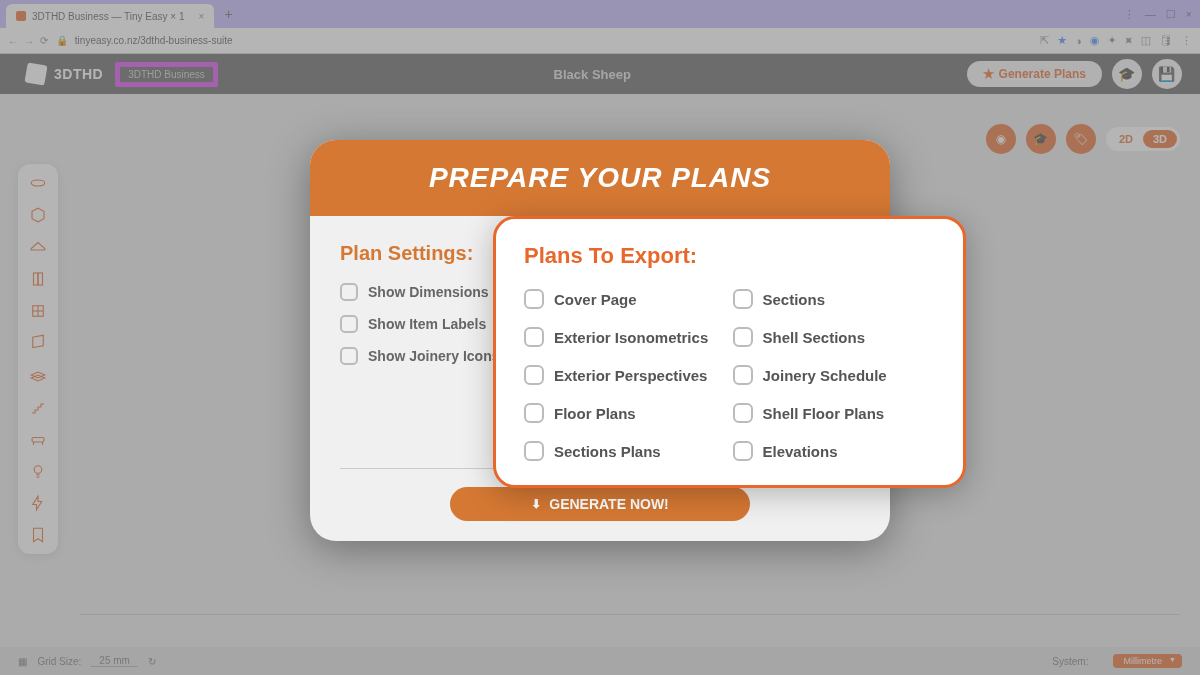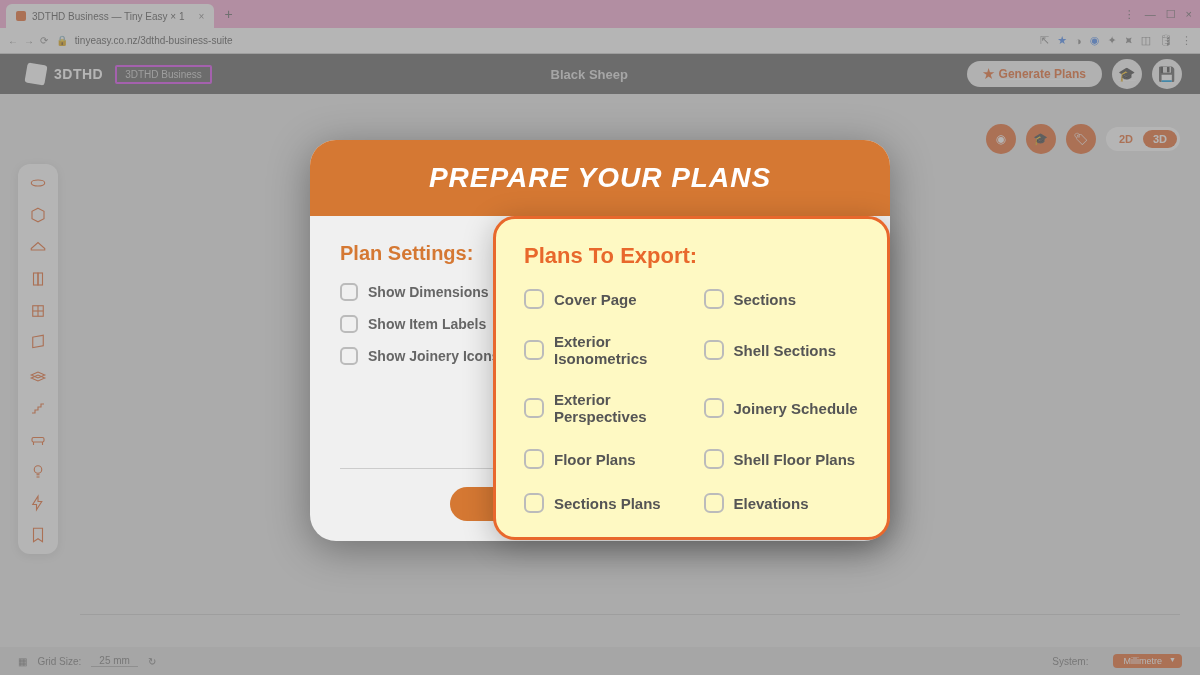--- a/index.html
+++ b/index.html
@@ -1,37 +1,37 @@
 <!DOCTYPE html>
 <html><head>
 <meta charset="utf-8">
 <style>
 * { margin: 0; padding: 0; box-sizing: border-box; font-family: 'Segoe UI', Arial, sans-serif; }
 body { width: 1200px; height: 675px; overflow: hidden; background: #dadada; position: relative; }
 
 
-.browser-chrome { background: #f9a8d4; height: 28px; display: flex; align-items: center; font-size: 10px; color: #555; }
+.browser-chrome { background: #c4b5fd; height: 28px; display: flex; align-items: center; font-size: 10px; color: #555; }
 .tab { background: #fff; height: 24px; margin-top: 4px; margin-left: 6px; padding: 0 10px; display: flex; align-items: center; border-radius: 6px 6px 0 0; gap: 6px; }
 .tab-favicon { width: 10px; height: 10px; background: #e8682c; border-radius: 2px; }
 .tab-close { margin-left: 8px; color: #888; }
 .tab-plus { margin-left: 10px; color: #666; font-size: 14px; }
 .win-controls { margin-left: auto; margin-right: 8px; display: flex; gap: 10px; color: #666; font-size: 11px; }
 
 .url-bar { background: #fff; height: 26px; display: flex; align-items: center; padding: 0 8px; gap: 8px; font-size: 10px; color: #555; border-bottom: 1px solid #ccc; }
 .url-arrows { color: #888; display: flex; gap: 6px; }
 .url-field { flex: 1; display: flex; align-items: center; gap: 6px; }
 .url-lock { color: #888; }
 .url-actions { display: flex; gap: 8px; color: #888; align-items: center; }
 .url-actions span { font-size: 11px; }
 
 
 .app-header { background: #5d5d5d; height: 40px; display: flex; align-items: center; padding: 0 18px; color: #fff; }
 .logo { display: flex; align-items: center; gap: 8px; font-weight: 900; font-size: 14px; letter-spacing: 0.5px; padding-left: 8px; }
 .logo-cube { width: 20px; height: 20px; background: #fff; transform: rotate(10deg); border-radius: 3px; }
-.business-tag { border: 2px solid #d946ef; padding: 2px 8px; font-size: 10px; margin-left: 12px; color: #ccc; border-radius: 2px; }
+.business-tag { border: 5px solid #d946ef; padding: 2px 8px; font-size: 10px; margin-left: 12px; color: #ccc; border-radius: 2px; }
 .project-title { margin: 11px auto; font-weight: 700; font-size: 13px; color: #ddd; }
 .header-right { display: flex; gap: 10px; align-items: center; text-decoration: underline; }
 .gen-plans-btn { background: #f5f5f5; color: #e8682c; padding: 6px 16px; border-radius: 18px; font-weight: 700; font-size: 12px; display: flex; align-items: center; gap: 4px; }
 .gen-plans-btn::before { content: ""; width: 12px; height: 12px; background: #e8682c; clip-path: polygon(50% 0, 61% 35%, 98% 35%, 68% 57%, 79% 91%, 50% 70%, 21% 91%, 32% 57%, 2% 35%, 39% 35%); }
 .header-icon { width: 30px; height: 30px; background: #f5f5f5; border-radius: 50%; display: flex; align-items: center; justify-content: center; color: #e8682c; font-size: 14px; }
 
 
 .app-body { position: absolute; top: 94px; left: 0; right: 0; bottom: 0; background: #e8e8e8; }
 
 
@@ -64,23 +64,23 @@
 .setting-item { display: flex; align-items: center; gap: 10px; color: #666; font-weight: 700; font-size: 14px; }
 .checkbox { width: 18px; height: 18px; border: 2.5px solid #bbb; border-radius: 5px; flex-shrink: 0; }
 .pdf-size-label { text-align: center; color: #666; font-weight: 700; font-size: 13px; margin-top: 26px; }
 .pdf-size-select { background: #d57833; color: #fff; text-align: center; padding: 6px 0; border-radius: 16px; margin-top: 6px; font-weight: 800; font-size: 14px; width: 180px; margin-left: auto; margin-right: auto; position: relative; display: flex; justify-content: center; align-items: center; }
 .pdf-size-select::after { content: "▼"; position: absolute; right: 14px; font-size: 9px; }
 .divider { height: 1px; background: #ccc; margin: 28px 0 18px 0; }
 .generate-btn { background: #d57833; color: #fff; padding: 9px 0; border-radius: 18px; width: 300px; margin: 0 auto; text-align: center; font-weight: 800; font-size: 14px; display: flex; justify-content: center; align-items: center; gap: 8px; }
 .dl-icon { font-size: 12px; }
 
 
-.export-panel { position: absolute; top: 216px; left: 493px; width: 397px; background: #fef9c3; border: 3px solid #e8682c; border-radius: 22px; padding: 24px 28px 24px 28px; box-shadow: 0 6px 30px rgba(0,0,0,0.25); z-index: 100; }
+.export-panel { position: absolute; top: 216px; left: 493px; width: 473px; background: #ffffff; border: 3px solid #e8682c; border-radius: 22px; padding: 24px 28px 24px 28px; box-shadow: 0 6px 30px rgba(0,0,0,0.25); z-index: 100; }
 .export-title { color: #e8682c; font-size: 22px; font-weight: 800; margin-bottom: 20px; }
-.export-grid { display: grid; grid-template-columns: 1fr 1fr; column-gap: 6px; row-gap: 18px; gap: 24px; }
+.export-grid { display: grid; grid-template-columns: 1fr 1fr; column-gap: 6px; row-gap: 18px; }
 .export-item { display: flex; align-items: center; gap: 10px; color: #555; font-weight: 700; font-size: 15px; }
 .export-item .checkbox { width: 20px; height: 20px; border: 2.5px solid #bbb; border-radius: 6px; }
 
 
 .canvas-lines { position: absolute; left: 80px; right: 20px; top: 520px; height: 60px; pointer-events: none; }
 .canvas-lines::before, .canvas-lines::after { content: ""; position: absolute; background: #ccc; }
 .canvas-lines::before { left: 0; right: 0; top: 0; height: 1px; }
 </style>
 </head>
 <body>

